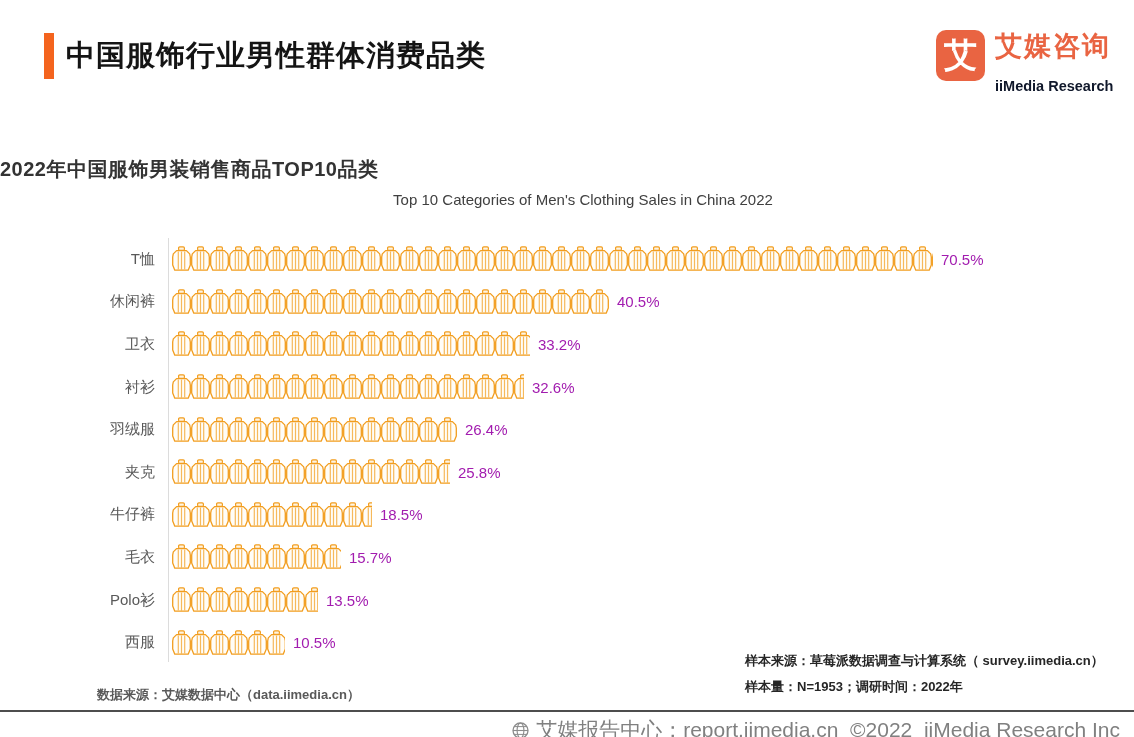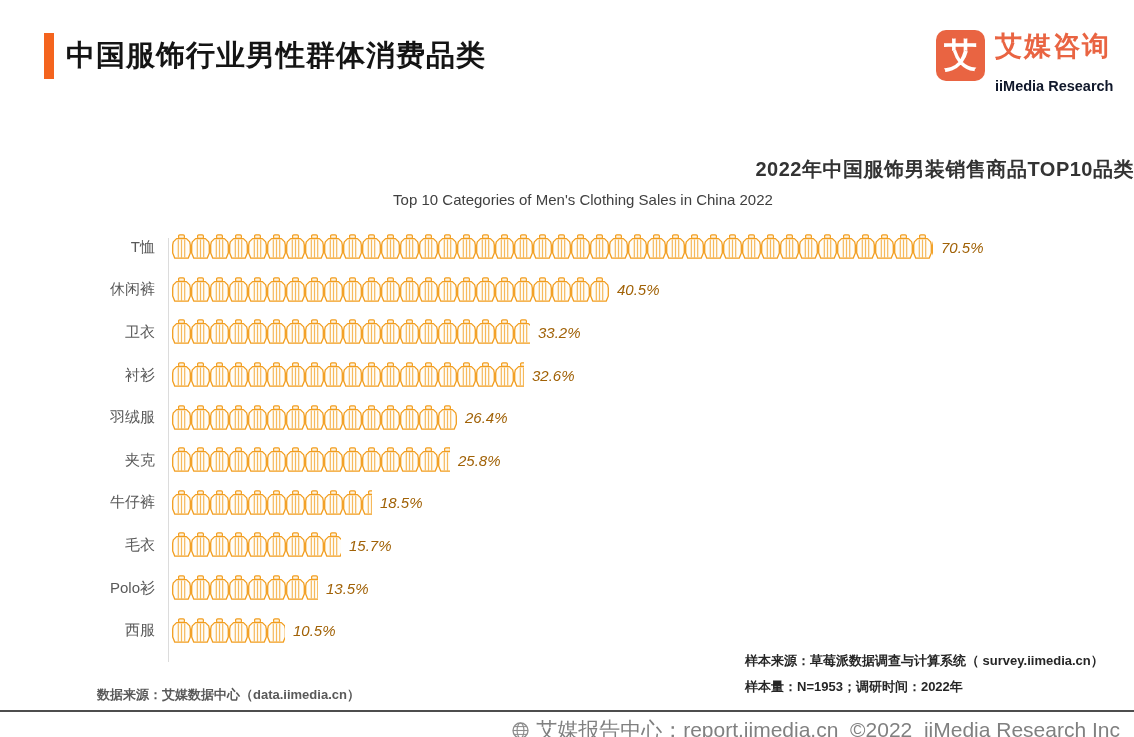--- a/index.html
+++ b/index.html
@@ -12,33 +12,33 @@
   .page-title { position:absolute; left:66px; top:36px; font-size:29px; font-weight:bold; color:#141414; letter-spacing:1px; }
 
   .logo { position:absolute; left:936px; top:30px; display:flex; align-items:flex-start; gap:10px; }
   .logo-mark { width:49px; height:51px; background:#E96442; border-radius:10px; color:#ffffff;
                font-size:33px; font-weight:bold; display:flex; align-items:center; justify-content:center; }
   .logo-text { display:flex; flex-direction:column;gap:16px; }
   .logo-cn { font-size:27px; font-weight:bold; color:#E96442; letter-spacing:2px; line-height:1.2; }
   .logo-en { font-size:14.5px; font-weight:bold; color:#0f172a; line-height:1.2; }
 
   
-  .chart-title { position:absolute; left:0; top:156px; width:100%; text-align:right;
-                 font-size:20px; font-weight:bold; color:#333333; letter-spacing:0.5px;padding-left:13px; }
+  .chart-title { position:absolute; left:0; top:156px; width:100%; text-align:left;
+                 font-size:20px; font-weight:bold; color:#333333; letter-spacing:0.5px; }
   .chart-subtitle { position:absolute; left:0; top:191px; width:100%; text-align:center;
                     font-size:15px; color:#404040;padding-left:32px; }
 
   
   .axis-line { position:absolute; left:168px; top:238px; width:1px; height:424px; background:#DCDCDC; }
-  .chart { position:absolute; left:0; top:226px; width:1134px; }
+  .chart { position:absolute; left:0; top:238px; width:1134px; }
   .row { display:flex; align-items:center; height:42.6px; }
   .row-label { width:155px; text-align:right; font-size:15px; color:#595959; flex-shrink:0; }
   .bar { height:26px; margin-left:17px; overflow:hidden; display:flex; flex-wrap:nowrap; flex-shrink:0; }
   .bar svg { flex-shrink:0; display:block; }
-  .row-value { margin-left:8px; font-size:15px; color:#a16207; white-space:nowrap;font-style:italic; }
+  .row-value { margin-left:8px; font-size:15px; color:#a21caf; white-space:nowrap; }
 
   
   .footnote-left { position:absolute; left:97px; top:686px; font-size:13px; font-weight:bold; color:#595959; }
   .footnote-right { position:absolute; left:745px; top:648px; font-size:13px; font-weight:bold; color:#262626; line-height:26px; }
 
   
   .footer-sep { position:absolute; left:0; top:710px; width:1134px; height:2px; background:#4D4D4D; }
   .footer { position:absolute; top:716px; right:14px; display:flex; align-items:center; gap:7px;
             font-size:21px; color:#808080; white-space:pre; }
   .globe-icon { display:inline-flex; }

